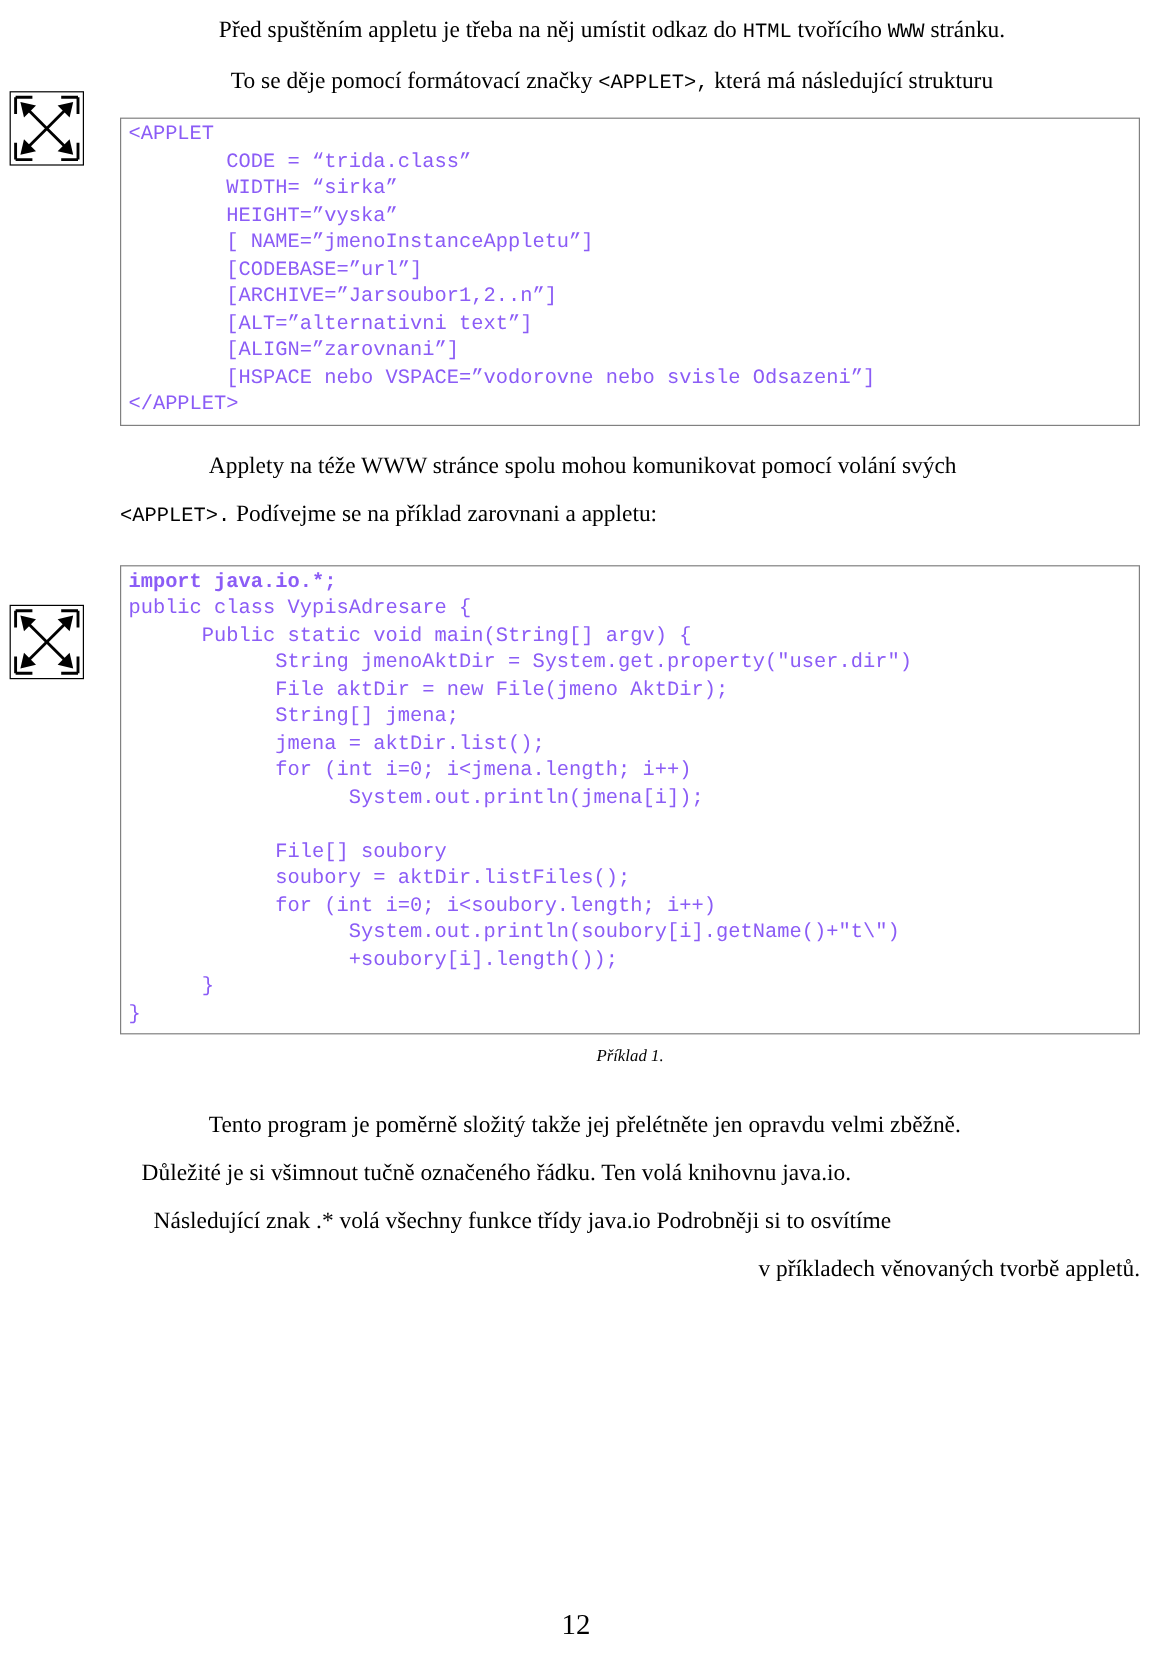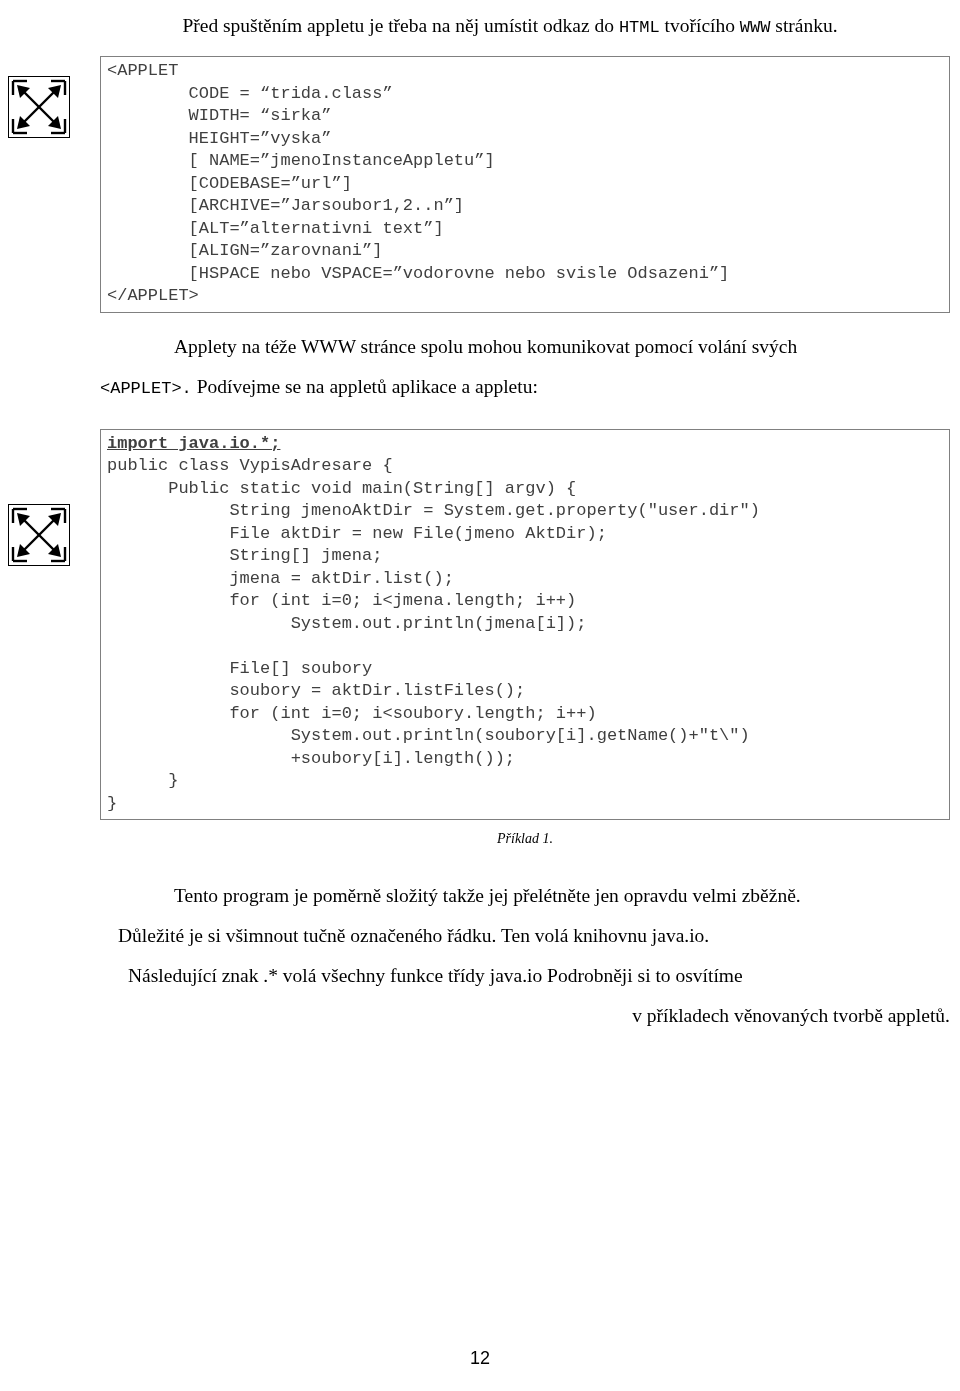--- a/index.html
+++ b/index.html
@@ -44,25 +44,24 @@
   
   .codebox {
     border: 1px solid #808080;
     background: #ffffff;
     font-family: "Liberation Mono", monospace;
     font-size: 17px;
     line-height: 22.5px;
     white-space: pre;
     padding: 3px 6px 4px 6px;
     box-sizing: border-box;
-    color: #404040;
+    color: #8b5cf6;
   }
   .codebox b {
     font-weight: bold;
-    text-decoration: underline;
   }
 
   
   .figmark {
     position: absolute;
     width: 62px;
     height: 62px;
     border: 1px solid #000;
     box-sizing: border-box;
   }
@@ -83,22 +82,22 @@
     font-size: 19.5px;
     line-height: 34px;
     text-decoration: underline;
   }
   .pagenum {
     position: absolute;
     left: 0;
     right: 0;
     bottom: 22px;
     text-align: center;
-    font-family: Liberation Sans, sans-serif;
-    font-size: 18px;
+    font-family: Liberation Serif, serif;
+    font-size: 24px;
   }
   .spacer-8 { height: 8px; }
   .spacer-14 { height: 14px; }
   .spacer-20 { height: 20px; }
 </style>
 </head>
 <body>
 
 <div class="page">
 
@@ -155,20 +154,23 @@
       </g>
     </svg>
   </div>
 
   <div class="content">
 
     <p class="para" style="text-align:center; width:820px; margin-top:6px;">
       <span>Před spuštěním appletu je třeba na něj umístit odkaz do </span><span class="mono-inline">HTML</span><span> tvořícího </span><span class="mono-inline">WWW</span><span> stránku.</span>
     </p>
 
+    <p class="para" style="text-align:center; width:820px;">
+      <span>To se děje pomocí formátovací značky </span><span class="mono-inline">&lt;APPLET&gt;,</span><span> která má následující strukturu</span>
+    </p>
 
     <div class="spacer-8"></div>
 
     <div class="codebox" style="width:850px;">&lt;APPLET
         CODE = “trida.class”
         WIDTH= “sirka”
         HEIGHT=”vyska”
         [ NAME=”jmenoInstanceAppletu”]
         [CODEBASE=”url”]
         [ARCHIVE=”Jarsoubor1,2..n”]
@@ -176,21 +178,21 @@
         [ALIGN=”zarovnani”]
         [HSPACE nebo VSPACE=”vodorovne nebo svisle Odsazeni”]
 &lt;/APPLET&gt;</div>
 
     <div class="spacer-14"></div>
 
     <p class="para" style="width:850px; text-align:justify; padding-left:74px; box-sizing:border-box;">
       <span>Applety na téže WWW stránce spolu mohou komunikovat pomocí volání svých</span>
     </p>
     <p class="para" style="width:850px; text-align:left;">
-      <span class="mono-inline">&lt;APPLET&gt;.</span><span>  Podívejme se na appletů aplikace a appletu:</span>
+      <span class="mono-inline">&lt;APPLET&gt;.</span><span>  Podívejme se na příklad zarovnani a appletu:</span>
     </p>
 
 
     <div class="spacer-20"></div>
 
     <div class="codebox" style="width:850px;"><b>import java.io.*;</b>
 <span>public class VypisAdresare {
       Public static void main(String[] argv) {
             String jmenoAktDir = System.get.property("user.dir")
             File aktDir = new File(jmeno AktDir);

